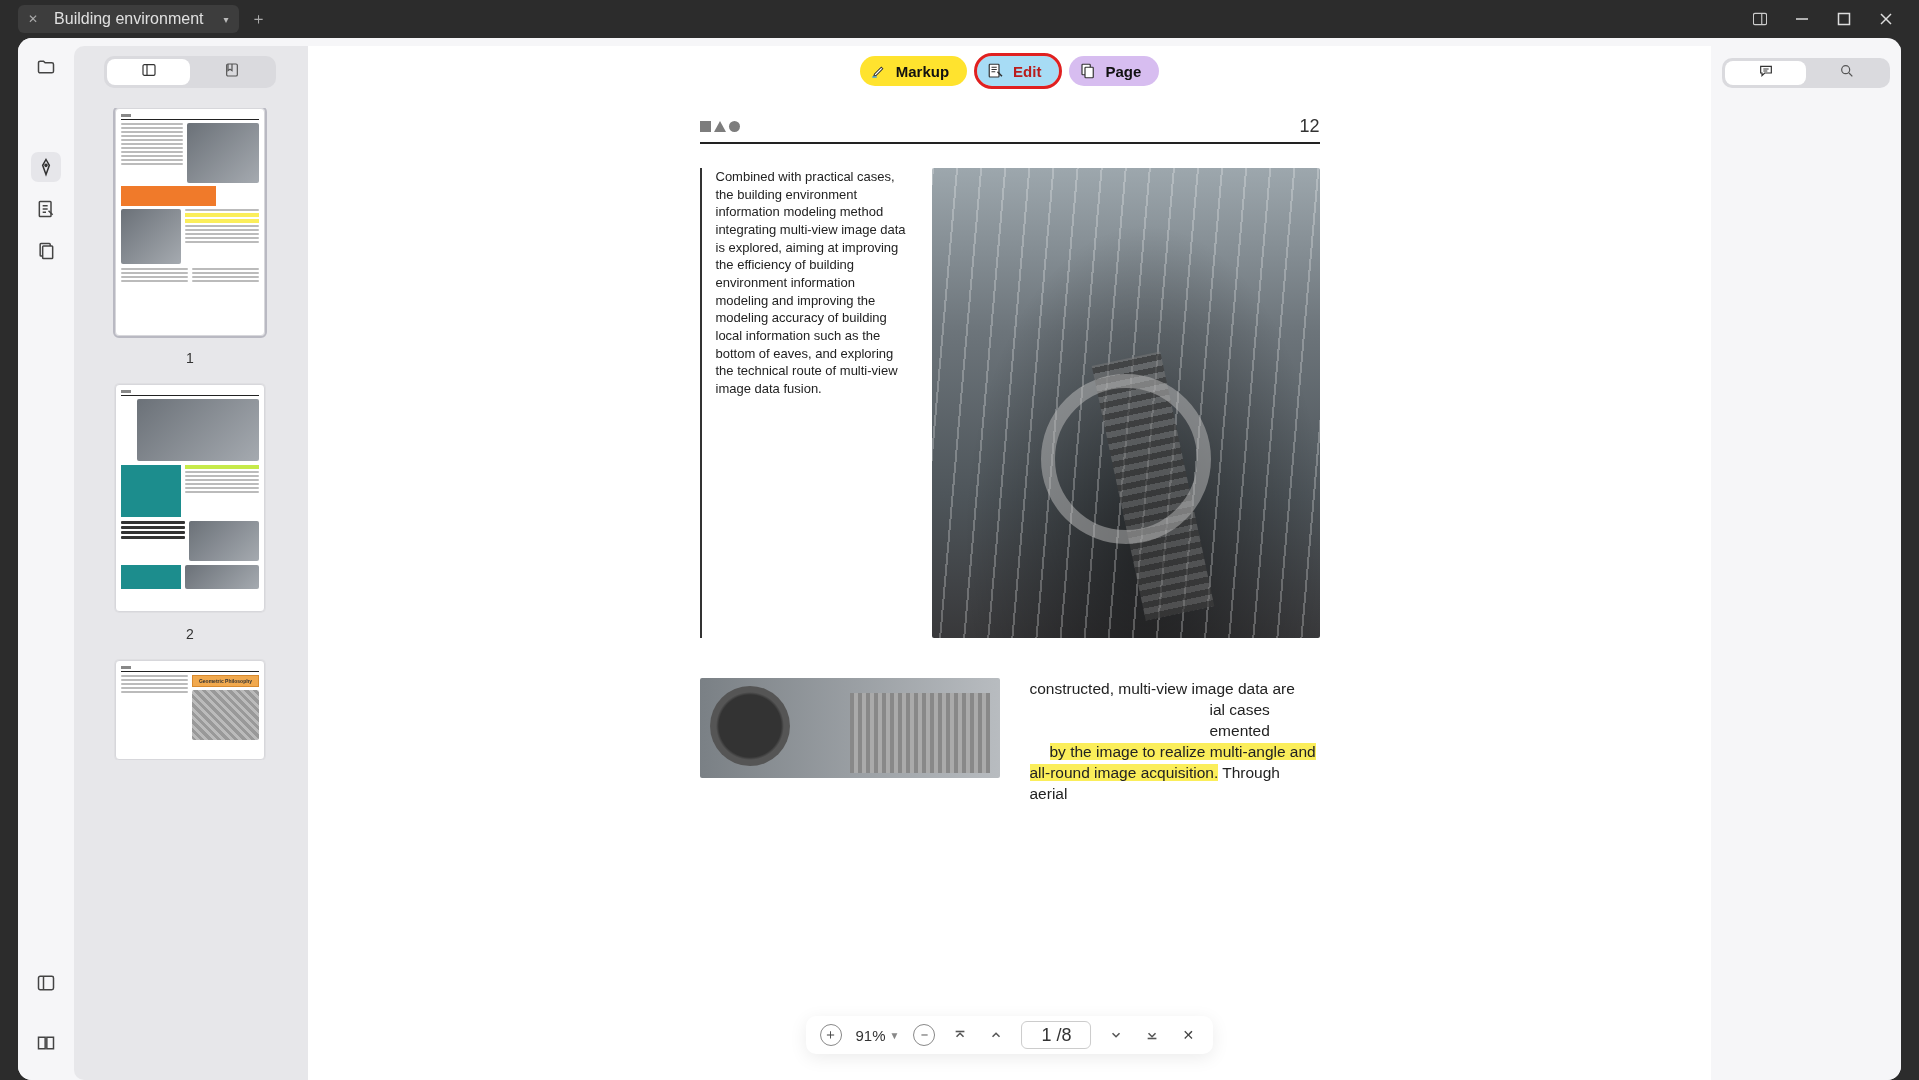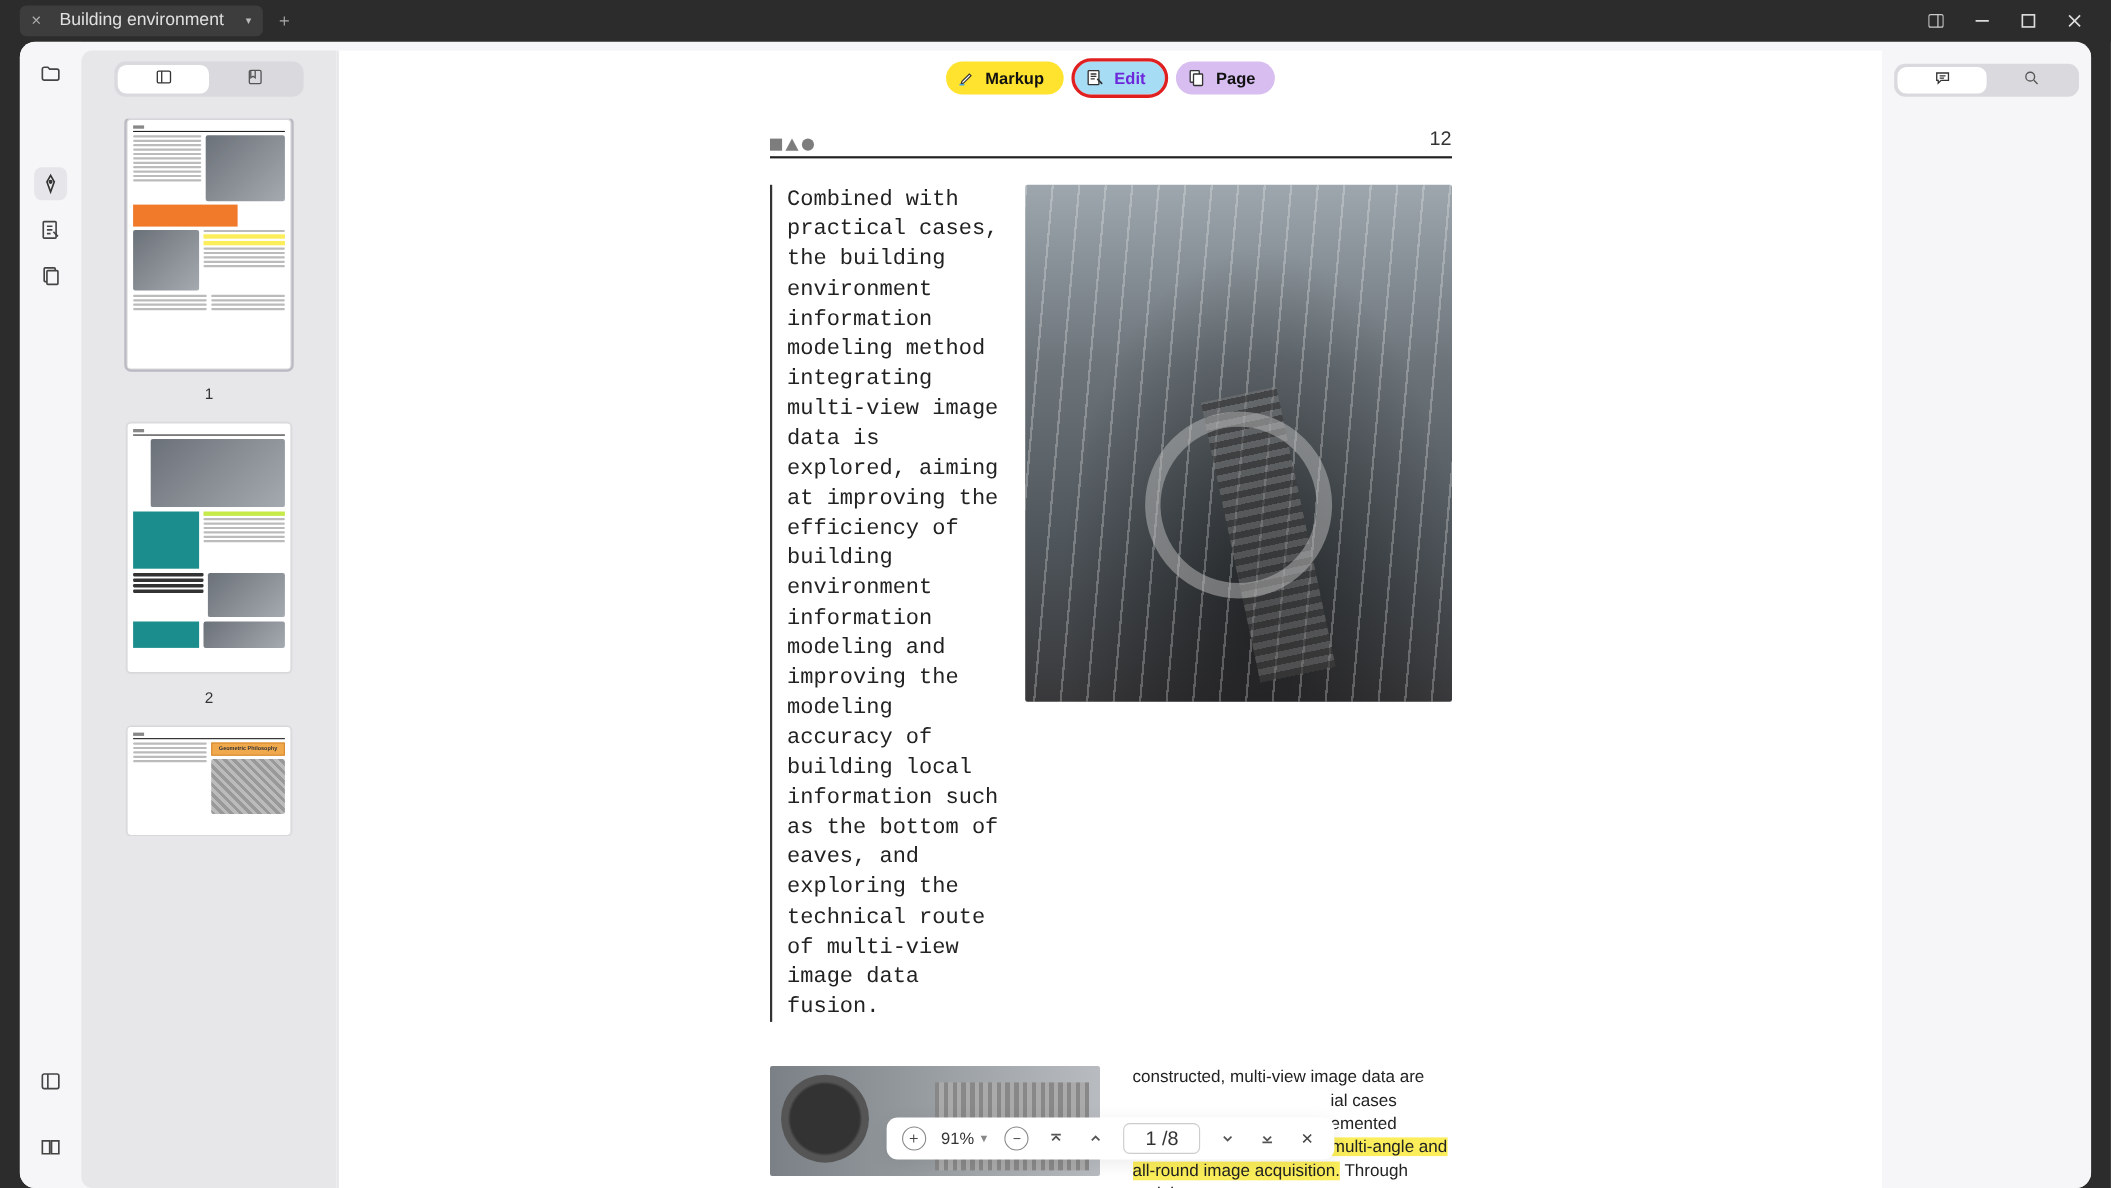--- a/index.html
+++ b/index.html
@@ -48,36 +48,36 @@
   .t-banner-teal { background: #1c8d8d; }
   .t-hl { background: #fbee5a; height: 4px; margin-bottom: 2px; }
   .t-head { height: 6px; border-bottom: 1.5px solid #222; margin-bottom: 3px; display:flex;}
   .t-head::before{content:"";width:10px;height:3px;background:#888;}
 
   
   .doc-area { flex: 1; background: #ffffff; position: relative; margin: 8px 0 0 0; border-left: 2px solid #e7e7ea; display: flex; flex-direction: column; align-items: center; }
   .mode-bar { margin-top: 10px; display: flex; gap: 10px; align-items: center; }
   .mode-btn { height: 30px; border-radius: 15px; display: flex; align-items: center; padding: 0 18px 0 10px; gap: 8px; font-weight: 600; font-size: 15px; }
   .mode-btn.markup { background: #ffe32e; color: #111; }
-  .mode-btn.edit { background: #a7dcf5; color: #6d28d9; outline: 3px solid #e02020; outline-offset: 0; }
+  .mode-btn.edit { background: #a7dcf5; color: #b91c1c; outline: 3px solid #e02020; outline-offset: 0; }
   .mode-btn.page { background: #d7bdf0; color: #111; }
   .mode-btn .mi { width: 18px; height: 18px; display:flex; align-items:center; justify-content:center; }
   .mode-btn .mi svg{width:18px;height:18px;}
 
   
   .page-wrap { margin-top: 30px; width: 620px; position:relative; }
-  .page-head { display: flex; align-items: flex-end; justify-content: space-between; border-bottom: 2.5px solid #222; padding-bottom: 5px; margin-bottom: 24px; }
+  .page-head { display: flex; align-items: center; justify-content: space-between; border-bottom: 2.5px solid #222; padding-bottom: 5px; margin-bottom: 24px; }
   .page-head .shapes { display: flex; gap: 3px; align-items: center; }
   .shape-sq { width: 11px; height: 11px; background: #7d7d7d; }
   .shape-tr { width: 0; height: 0; border-left: 6px solid transparent; border-right: 6px solid transparent; border-bottom: 11px solid #7d7d7d; }
   .shape-ci { width: 11px; height: 11px; border-radius: 50%; background: #7d7d7d; }
   .page-num { font-size: 18px; color: #333; }
 
   .content-row { display: flex; gap: 22px; position: relative; }
-  .text-col { width: 210px; border-left: 2px solid #333; padding-left: 14px; font-size: 20px; line-height: 1.36; color: #222; font-family: Liberation Mono, monospace; }
+  .text-col { width: 210px; border-left: 2px solid #333; padding-left: 14px; font-size: 13px; line-height: 1.36; color: #222; }
   .main-img { flex: 1; height: 470px; background: linear-gradient(180deg,#9da7ad 0%, #6c747a 35%, #4e555a 70%, #38383a 100%); border-radius: 2px; position: relative; overflow: hidden; }
   .main-img::before { content:""; position:absolute; inset:0; background:
      repeating-linear-gradient(95deg, rgba(255,255,255,0.25) 0 2px, transparent 2px 24px),
      radial-gradient(ellipse at 55% 80%, rgba(0,0,0,0.5), transparent 60%);
   }
   .img-ring{position:absolute; left:50%; top:62%; transform:translate(-50%,-50%); width:170px; height:170px; border:14px solid rgba(190,190,190,0.5); border-radius:50%;}
   .img-esc{position:absolute; left:48%; top:40%; width:70px; height:260px; transform:rotate(-12deg); background:repeating-linear-gradient(0deg, rgba(60,60,60,0.7) 0 6px, rgba(120,120,120,0.5) 6px 12px);}
 
   .title-banner { position: relative; margin-top: -120px; width: 460px; background: #f07a2a; color: #111; font-weight: 700; font-size: 27px; line-height: 1.28; padding: 16px 20px; z-index: 2; }
 

